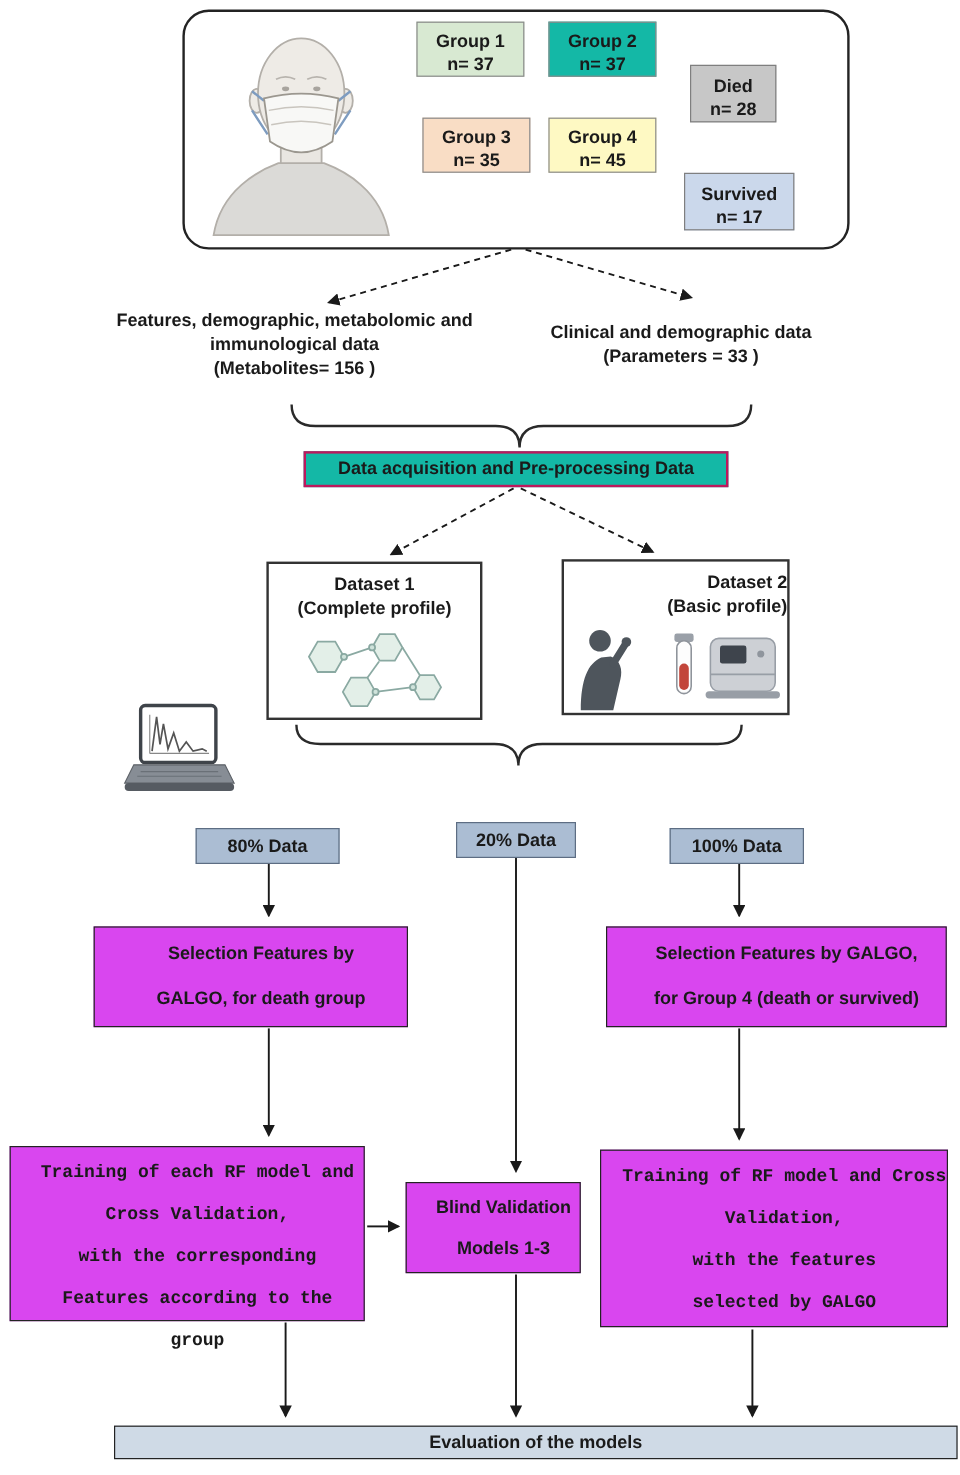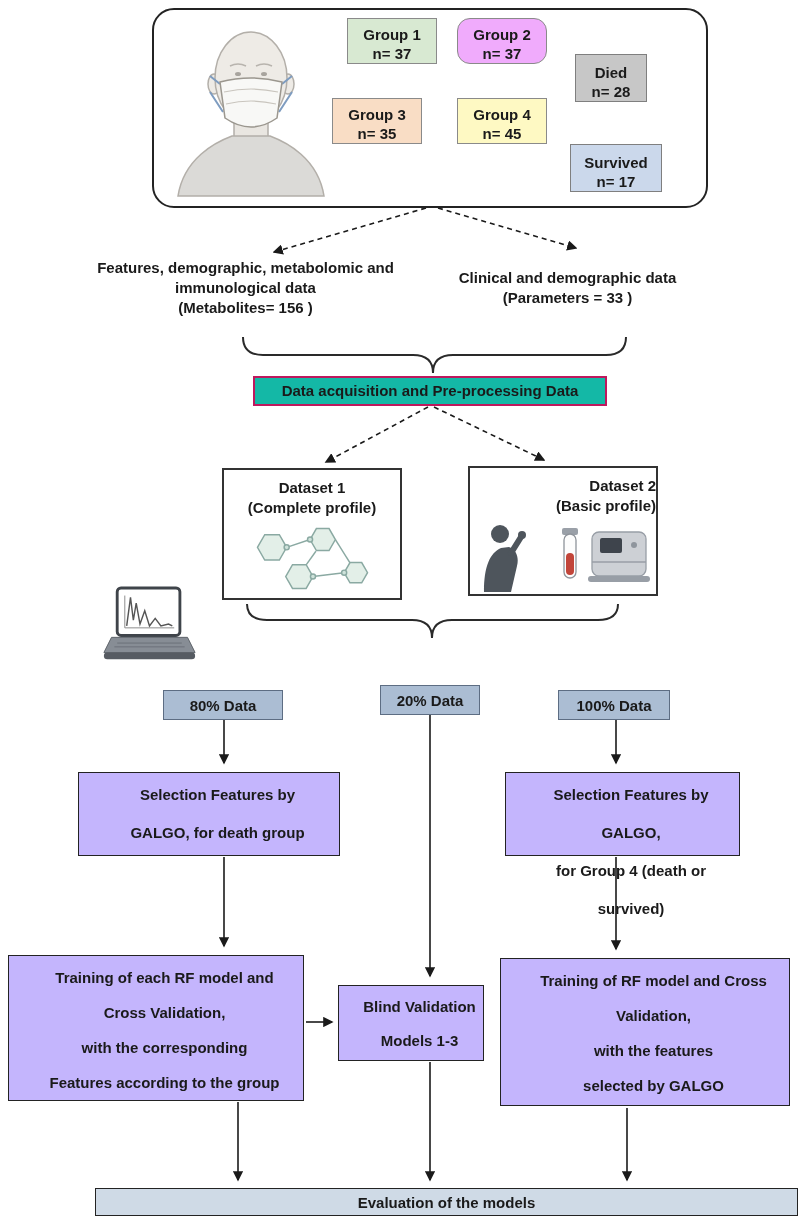--- a/index.html
+++ b/index.html
@@ -15,22 +15,22 @@
   
   .cohort-panel{
     left:152px;top:8px;width:552px;height:196px;
     border:2px solid #232323;border-radius:22px;background:#fff;
   }
   .gbox{
     position:absolute;display:flex;flex-direction:column;align-items:center;justify-content:flex-end;
     border:1.5px solid #8a8a8a;font-size:15px;font-weight:700;line-height:19px;text-align:center;
   }
   .g1{left:193px;top:8px;width:88px;height:44px;background:#d8e9d2;}
-  .g2{left:303px;top:8px;width:88px;height:44px;background:#f0abfc;border-radius:13px;}
-  .g3{left:178px;top:88px;width:88px;height:44px;background:#f9ddc5;}
+  .g2{left:303px;top:8px;width:88px;height:44px;background:#14b8a6;}
+  .g3{left:198px;top:88px;width:88px;height:44px;background:#f9ddc5;}
   .g4{left:303px;top:88px;width:88px;height:44px;background:#fef9c3;}
   .died{left:421px;top:44px;width:70px;height:46px;background:#c7c7c7;border-color:#7f7f7f;}
   .survived{left:416px;top:134px;width:90px;height:46px;background:#cbd8eb;border-color:#7f7f7f;}
 
   .branch-text{font-size:15px;font-weight:700;line-height:20px;text-align:center;}
   .branch-left{left:88px;top:258px;width:315px;}
   .branch-right{left:430px;top:268px;width:275px;}
 
   .preprocessing-box{
     left:253px;top:376px;width:350px;height:26px;border:2px solid #be185d;background:#14b8a6;
@@ -47,33 +47,33 @@
 
   .split-box{
     background:#abbdd3;border:1.5px solid #5d6d83;display:flex;align-items:center;justify-content:center;
     font-size:15px;font-weight:700;height:30px;box-sizing:border-box;margin-top:16px;
   }
   .s80{left:163px;top:674px;width:120px;}
   .s20{left:380px;top:669px;width:100px;}
   .s100{left:558px;top:674px;width:112px;}
 
   .outline-box{
-    border:1.5px solid #232323;background:#c4b5fd;text-align:center;font-size:15px;font-weight:700;
+    border:1.5px solid #232323;background:#d946ef;text-align:center;font-size:15px;font-weight:700;
     box-sizing:border-box;
     padding-left:17px;
   }
   .sel-left{left:78px;top:772px;width:262px;height:84px;}
-  .sel-right{left:505px;top:772px;width:235px;height:84px;}
+  .sel-right{left:505px;top:772px;width:284px;height:84px;}
   .sel-left .line,.sel-right .line{line-height:38px;}
   .sel-left{padding-top:3px;}
   .sel-right{padding-top:3px;}
 
   .train-left{left:8px;top:955px;width:296px;height:146px;padding-top:4px;}
   .train-right{left:500px;top:958px;width:290px;height:148px;padding-top:4px;}
-  .train-left .line,.train-right .line{line-height:35px;}
+  .train-left .line,.train-right .line{line-height:35px;font-family:Liberation Mono, monospace;}
   .blind-box{left:338px;top:985px;width:146px;height:76px;padding-top:4px;}
   .blind-box .line{line-height:34px;}
 
   .evaluation-bar{
     left:95px;top:1188px;width:703px;height:28px;background:#cfdae6;border:1.5px solid #232323;
     font-size:15px;font-weight:700;line-height:28px;text-align:center;box-sizing:border-box;
   }
 </style>
 </head>
 <body>

